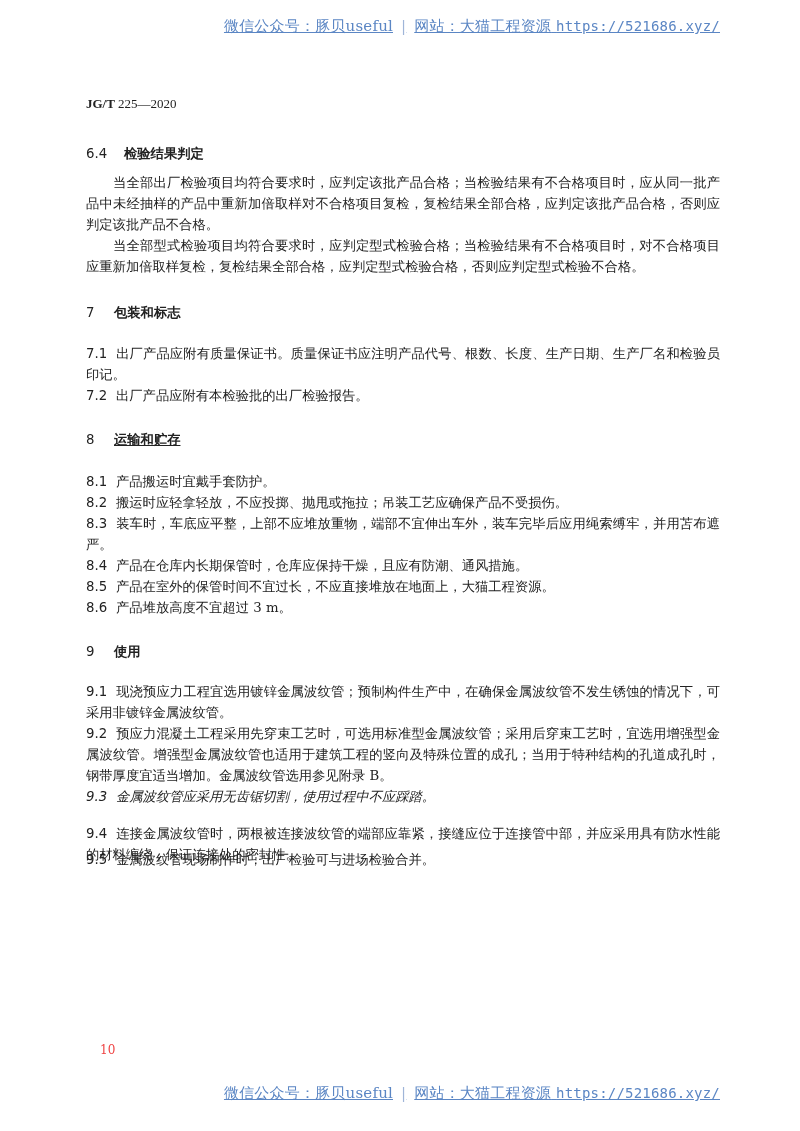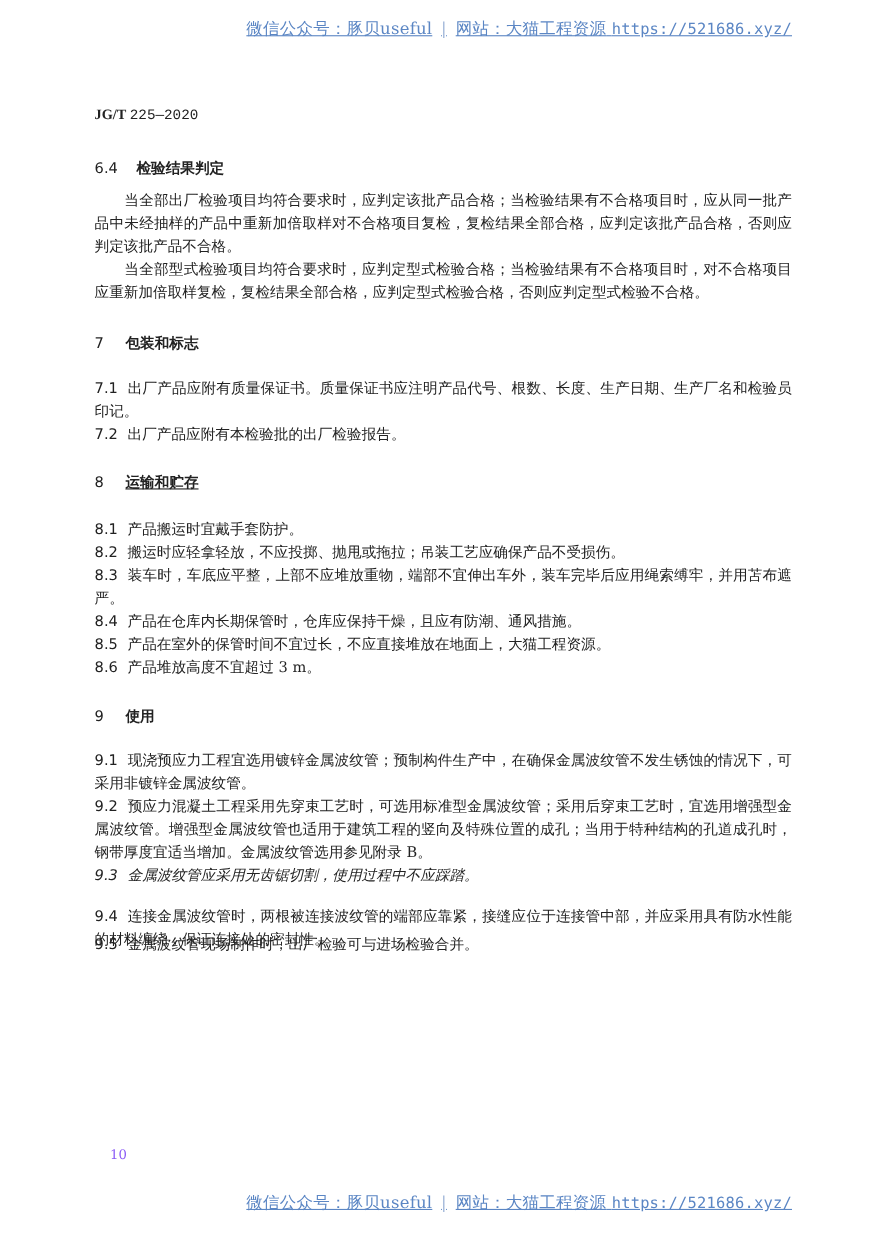--- a/index.html
+++ b/index.html
@@ -6,30 +6,30 @@
   body { width: 800px; height: 1131px; position: relative; overflow: hidden;
          font-family: "DejaVu Serif", "Liberation Serif", serif; color: #222; }
   .wm { position: absolute; left: 0; width: 720px; text-align: right;
         color: #5b86c4; font-size: 15px; font-family: "DejaVu Serif", serif; letter-spacing: 0.2px; text-decoration: underline; }
   .wm .sep { color: #9fb5d8; margin: 0 8px; }
   .wm .url { font-family: "DejaVu Sans Mono", "Liberation Mono", monospace; font-size: 14px; }
   .wm-top { top: 17px; }
   .wm-bot { top: 1084px; }
   .std-code { position: absolute; left: 86px; top: 96px; font-size: 13px; font-weight: bold;
               font-family: "Liberation Serif", "DejaVu Serif", serif; }
-  .std-code .num { font-family: Liberation Mono, monospace; font-weight: normal; }
+  .std-code .num { font-family: Liberation Serif, serif; font-weight: normal; }
   .content { position: absolute; left: 86px; top: 0; width: 634px; font-size: 13.3px; line-height: 21px; }
   .h { position: absolute; left: 0; font-family: "DejaVu Sans", "Liberation Sans", sans-serif;
        font-weight: bold; font-size: 13.3px; }
   .h .n { font-weight: normal; display: inline-block; width: 28px; }
   .h.wide .n { width: 38px; }
   .p { position: absolute; left: 0; width: 634px; text-align: justify; }
   .p .n { font-family: "DejaVu Sans", "Liberation Sans", sans-serif; display: inline-block; width: 30px; }
   .indent { text-indent: 27px; }
-  .pagenum { position: absolute; left: 100px; top: 1043px; font-size: 12px; color: #8b5cf6; }
+  .pagenum { position: absolute; left: 100px; top: 1043px; font-size: 12px; color: #ef4444; }
 </style>
 </head>
 <body>
 
 <div class="wm wm-top">
   <span>微信公众号：豚贝useful</span><span class="sep">|</span><span>网站：大猫工程资源</span> <span class="url">https://521686.xyz/</span>
 </div>
 
 <div class="std-code">
   <span>JG/T</span>

